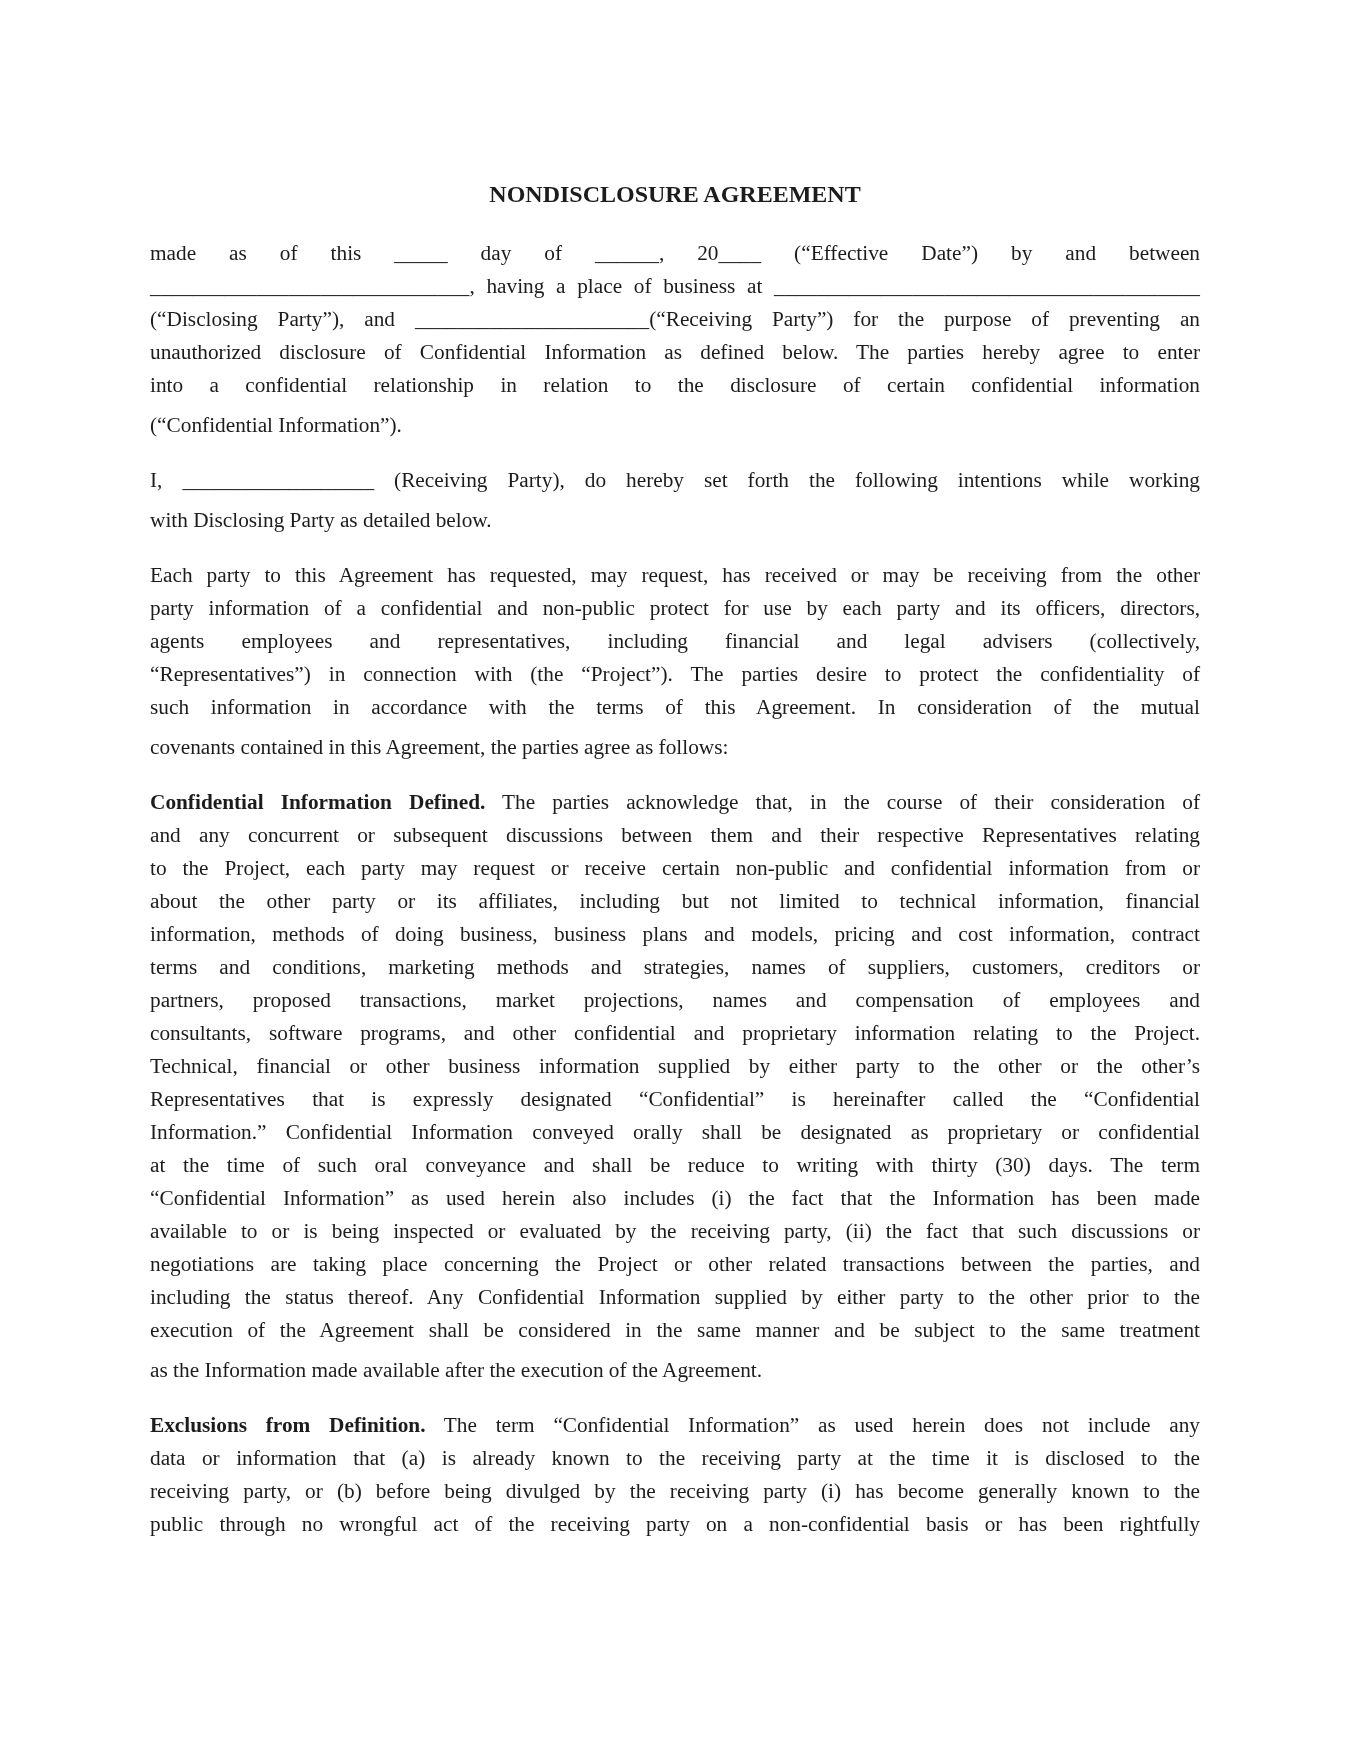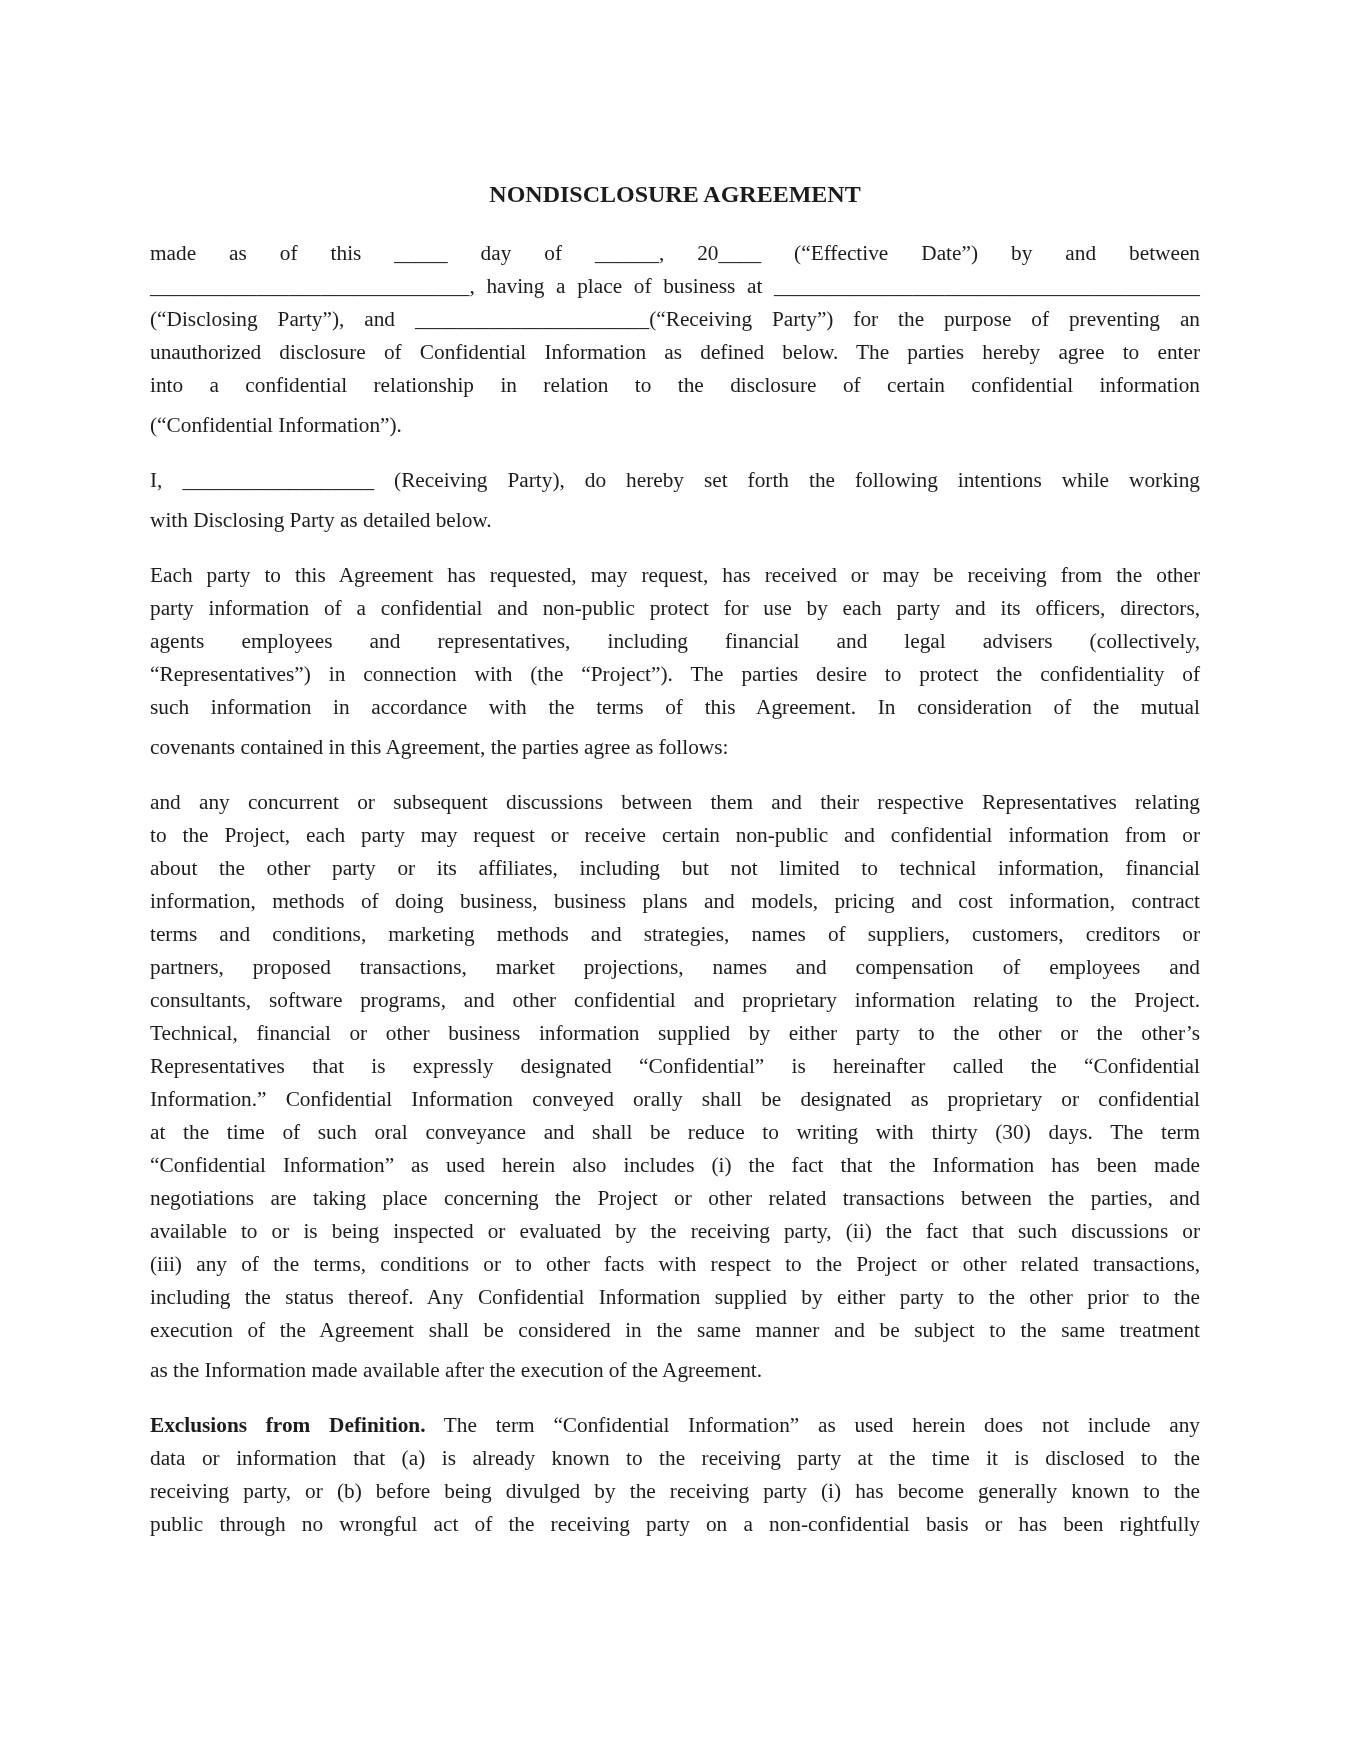--- a/index.html
+++ b/index.html
@@ -56,35 +56,35 @@
   <div class="para">
     <div class="line"><b class="lead"></b><span>Each party to this Agreement has requested, may request, has received or may be receiving from the other</span></div>
   <div class="line">party information of a confidential and non-public protect for use by each party and its officers, directors,</div>
       <div class="line">agents employees and representatives, including financial and legal advisers (collectively,</div>
       <div class="line">“Representatives”) in connection with (the “Project”). The parties desire to protect the confidentiality of</div>
       <div class="line">such information in accordance with the terms of this Agreement. In consideration of the mutual</div>
       <div class="line last">covenants contained in this Agreement, the parties agree as follows:</div>
     </div>
 
   <div class="para">
+    <div class="line"><b class="lead">Confidential Information Defined.</b><span> The parties acknowledge that, in the course of their consideration of</span></div>
   <div class="line">and any concurrent or subsequent discussions between them and their respective Representatives relating</div>
       <div class="line">to the Project, each party may request or receive certain non-public and confidential information from or</div>
       <div class="line">about the other party or its affiliates, including but not limited to technical information, financial</div>
       <div class="line">information, methods of doing business, business plans and models, pricing and cost information, contract</div>
       <div class="line">terms and conditions, marketing methods and strategies, names of suppliers, customers, creditors or</div>
       <div class="line">partners, proposed transactions, market projections, names and compensation of employees and</div>
       <div class="line">consultants, software programs, and other confidential and proprietary information relating to the Project.</div>
       <div class="line">Technical, financial or other business information supplied by either party to the other or the other’s</div>
       <div class="line">Representatives that is expressly designated “Confidential” is hereinafter called the “Confidential</div>
       <div class="line">Information.” Confidential Information conveyed orally shall be designated as proprietary or confidential</div>
       <div class="line">at the time of such oral conveyance and shall be reduce to writing with thirty (30) days. The term</div>
       <div class="line">“Confidential Information” as used herein also includes (i) the fact that the Information has been made</div>
+      <div class="line">available to or is being inspected or evaluated by the receiving party, (ii) the fact that such discussions or</div>
       <div class="line">negotiations are taking place concerning the Project or other related transactions between the parties, and</div>
-      <div class="line">available to or is being inspected or evaluated by the receiving party, (ii) the fact that such discussions or</div>
-      <div class="line">(iii) any of the terms, conditions or to other facts with respect to the Project or other related transactions,</div>
       <div class="line">including the status thereof. Any Confidential Information supplied by either party to the other prior to the</div>
       <div class="line">execution of the Agreement shall be considered in the same manner and be subject to the same treatment</div>
       <div class="line last">as the Information made available after the execution of the Agreement.</div>
     </div>
 
   <div class="para">
     <div class="line"><b class="lead">Exclusions from Definition.</b><span> The term “Confidential Information” as used herein does not include any</span></div>
   <div class="line">data or information that (a) is already known to the receiving party at the time it is disclosed to the</div>
       <div class="line">receiving party, or (b) before being divulged by the receiving party (i) has become generally known to the</div>
       <div class="line">public through no wrongful act of the receiving party on a non-confidential basis or has been rightfully</div>

